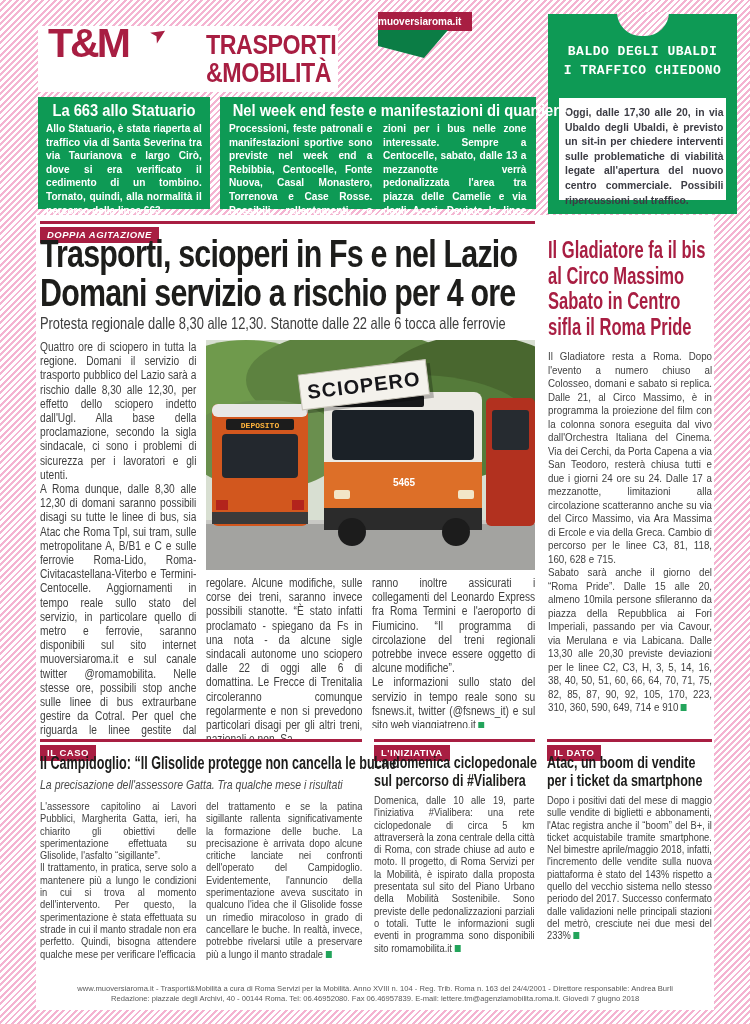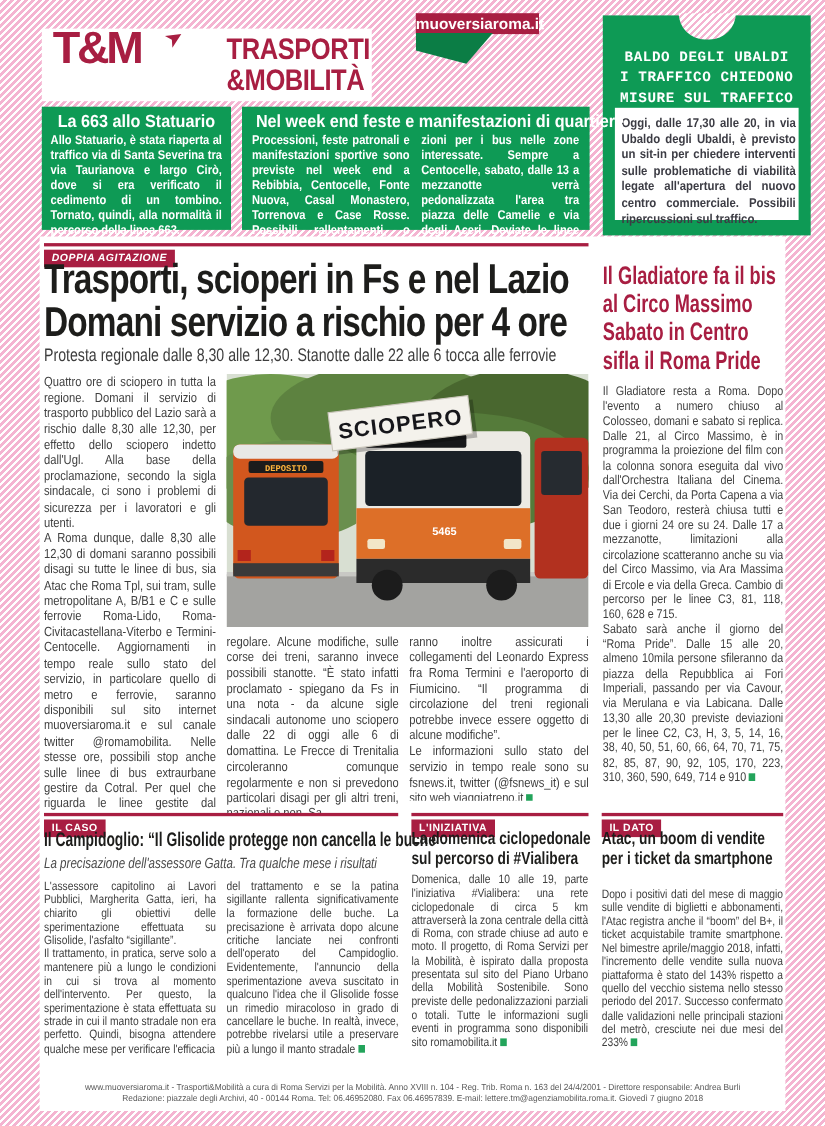--- a/index.html
+++ b/index.html
@@ -9,22 +9,22 @@
   .abs{position:absolute;}
   .sheet{position:absolute;left:36px;top:215px;width:678px;height:795px;background:#fff;}
   
   .logo-box{left:38px;top:26px;width:300px;height:66px;background:#fff;}
   .tm-text{position:absolute;left:10px;top:-6px;font-size:41px;font-weight:900;color:#a81e42;
     letter-spacing:-3px;}
   .tm-dash{position:absolute;left:16px;top:38px;width:128px;border-top:3px dashed #fff;z-index:2;}
   .tm-arrow{position:absolute;left:112px;top:-4px;color:#a81e42;font-size:20px;transform:rotate(-32deg);}
   .brand{position:absolute;left:168px;top:5px;font-size:27px;line-height:28px;font-weight:900;
     color:#a81e42;transform:scaleX(.86);transform-origin:0 0;letter-spacing:-.5px;white-space:nowrap;}
-  .site-badge{left:378px;top:12px;width:112px;height:19px;background:#a81e42;color:#fff;
-    font-size:14px;font-weight:700;text-align:center;line-height:19px;}
+  .site-badge{left:378px;top:12px;width:94px;height:19px;background:#a81e42;color:#fff;
+    font-size:10px;font-weight:700;line-height:19px;}
   .ribbon{left:378px;top:30px;}
   .tag{left:548px;top:14px;width:189px;height:200px;background:#0e9a55;}
   .tag-notch{position:absolute;top:-2px;left:50%;margin-left:-26px;width:52px;height:24px;
     border-radius:0 0 26px 26px;
     background:repeating-linear-gradient(135deg,#ffffff 0 2.5px,#f4b4d1 2.5px 4.5px);}
   .tag-title{margin-top:28px;text-align:center;color:#fff;font-family:"Liberation Mono",monospace;
     font-weight:700;font-size:13px;line-height:19px;letter-spacing:.5px;}
   .tag-box{position:absolute;left:11px;right:11px;top:84px;bottom:14px;background:#fff;padding:7px 6px;}
   .tag-box-text{width:176px;transform:scaleX(.9);transform-origin:0 0;font-size:11.5px;line-height:14.6px;
     font-weight:700;color:#3c3c44;text-align:justify;}
@@ -81,21 +81,20 @@
   <div class="abs site-badge">muoversiaroma.it</div>
   <svg class="abs ribbon" width="72" height="30">
     <polygon points="0,0 70,0 46,28 0,16" fill="#0b7d45"></polygon>
   </svg>
 
   <div class="abs tag">
     <div class="tag-notch"></div>
     <div class="tag-title">
       <div>BALDO DEGLI UBALDI</div>
       <div>I TRAFFICO CHIEDONO</div>
-      <div>MISURE SUL TRAFFICO</div>
     </div>
     <div class="tag-box">
       <div class="tag-box-text">Oggi, dalle 17,30 alle 20, in via Ubaldo degli Ubaldi, è previsto un sit-in per chiedere interventi sulle problematiche di viabilità legate all'apertura del nuovo centro commerciale. Possibili ripercussioni sul traffico.</div>
     </div>
   </div>
 
   <div class="abs gbox gbox1">
     <div class="gbox-title">La 663 allo Statuario</div>
     <div class="gbox-body">Allo Statuario, è stata riaperta al traffico via di Santa Severina tra via Taurianova e largo Cirò, dove si era verificato il cedimento di un tombino. Tornato, quindi, alla normalità il percorso della linea 663.</div>
   </div>
@@ -198,21 +197,21 @@
     <div class="bodytxt smalltxt" style="width:189px;"><span>Domenica, dalle 10 alle 19, parte l'iniziativa #Vialibera: una rete ciclopedonale di circa 5 km attraverserà la zona centrale della città di Roma, con strade chiuse ad auto e moto. Il progetto, di Roma Servizi per la Mobilità, è ispirato dalla proposta presentata sul sito del Piano Urbano della Mobilità Sostenibile. Sono previste delle pedonalizzazioni parziali o totali. Tutte le informazioni sugli eventi in programma sono disponibili sito romamobilita.it</span><span class="endmark"></span></div>
   </div>
 
   <div class="abs kicker-row" style="left:547px;top:739px;width:165px;">
     <span class="kicker-label">IL DATO</span>
   </div>
   <div class="abs sec-head2" style="left:547px;top:754px;width:212px;">
     <div>Atac, un boom di vendite</div>
     <div>per i ticket da smartphone</div>
   </div>
-  <div class="abs" style="left:547px;top:794px;width:200px;height:192px;overflow:hidden;margin-top:13px;">
+  <div class="abs" style="left:547px;top:794px;width:200px;height:192px;overflow:hidden;">
     <div class="bodytxt smalltxt" style="width:194px;"><span>Dopo i positivi dati del mese di maggio sulle vendite di biglietti e abbonamenti, l'Atac registra anche il “boom” del B+, il ticket acquistabile tramite smartphone. Nel bimestre aprile/maggio 2018, infatti, l'incremento delle vendite sulla nuova piattaforma è stato del 143% rispetto a quello del vecchio sistema nello stesso periodo del 2017. Successo confermato dalle validazioni nelle principali stazioni del metrò, cresciute nei due mesi del 233%</span><span class="endmark"></span></div>
   </div>
 
   <div class="abs footer">
     <div>www.muoversiaroma.it - Trasporti&amp;Mobilità a cura di Roma Servizi per la Mobilità. Anno XVIII n. 104 - Reg. Trib. Roma n. 163 del 24/4/2001 - Direttore responsabile: Andrea Burli</div>
     <div>Redazione: piazzale degli Archivi, 40 - 00144 Roma. Tel: 06.46952080. Fax 06.46957839. E-mail: lettere.tm@agenziamobilita.roma.it. Giovedì 7 giugno 2018</div>
   </div>
 
 </div>
 

